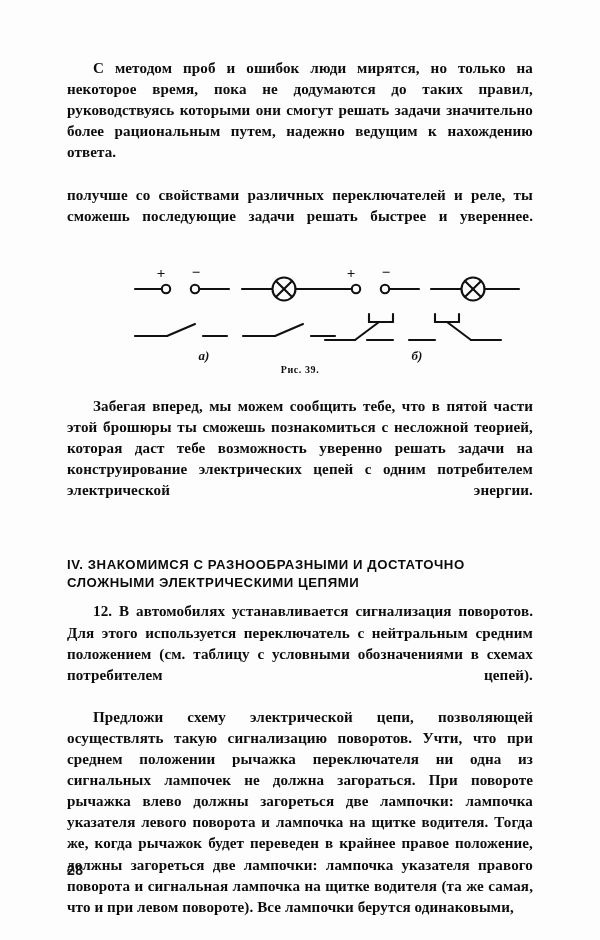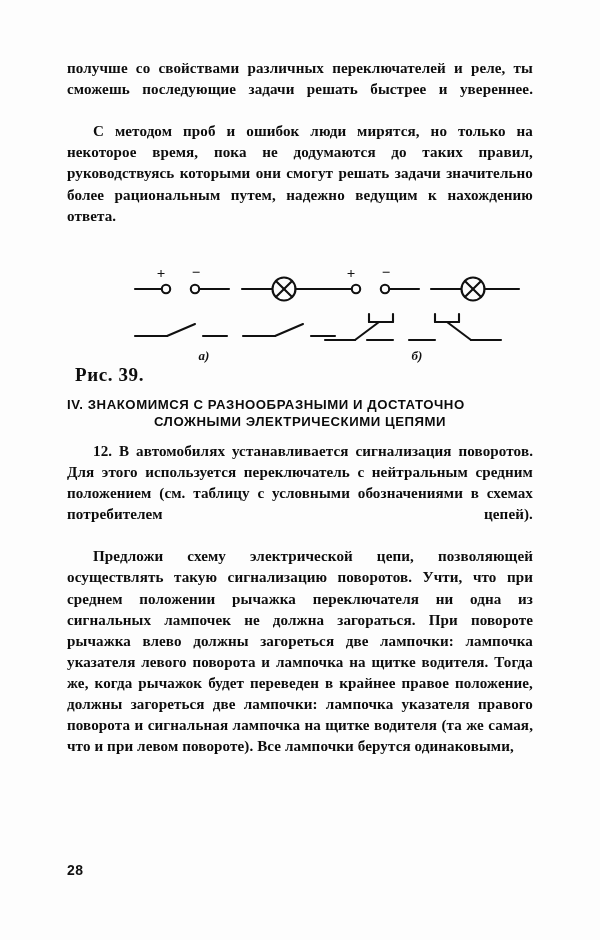--- a/index.html
+++ b/index.html
@@ -53,40 +53,41 @@
   
   .figure {
     position: relative;
     width: 466px;
     height: 122px;
     margin-top: 16px;
   }
   .fig-caption {
     position: absolute;
     top: 100px;
-    left: 8px;
+    left: 0;
     width: 466px;
-    text-align: left;
-    font-size: 19px;
+    text-align: center;
+    font-size: 10px;
     font-weight: 700;
     letter-spacing: 0.6px;
   }
   .fig-svg { position: absolute; left: 0; top: 0; }
 
   
   .section-heading {
+    margin-top: 34px;
     font-family: "Liberation Sans", "DejaVu Sans", sans-serif;
     font-size: 13.2px;
     font-weight: 700;
     line-height: 17.5px;
     letter-spacing: 0.55px;
     text-transform: none;
     color: #0b0b0b;
   }
-  .section-heading .l2 { display: block; text-align: center; }
+  .section-heading .l2 { display: block; }
 
   .gap-after-fig { height: 10px; }
   .gap-before-15 { height: 10px; }
 
   .page-number {
     position: absolute;
     left: 67px;
     top: 862px;
     font-family: "Liberation Sans", "DejaVu Sans", sans-serif;
     font-size: 14px;
@@ -97,23 +98,23 @@
 
   .blk { display: block; }
 </style>
 </head>
 <body>
 
 <div class="page">
 
   <div class="content">
 
+    <p class="body-par indent">С методом проб и ошибок люди мирятся, но только на некоторое время, пока не додумаются до таких правил, руководствуясь которыми они смогут решать задачи значительно более рациональным путем, надежно ведущим к нахождению ответа.</p>
+
     <p class="body-par">получше со свойствами различных переключателей и реле, ты сможешь последующие задачи решать быстрее и увереннее.</p>
-
-    <p class="body-par indent">С методом проб и ошибок люди мирятся, но только на некоторое время, пока не додумаются до таких правил, руководствуясь которыми они смогут решать задачи значительно более рациональным путем, надежно ведущим к нахождению ответа.</p>
 
     <div class="figure">
 
       <svg class="fig-svg" width="466" height="100" viewBox="0 0 466 100">
         <g stroke="#111" stroke-width="2.1" fill="none" stroke-linecap="round">
 
           <line x1="68" y1="25" x2="94" y2="25"></line>
           <circle cx="99" cy="25" r="4.2" fill="#fdfdfd"></circle>
           <circle cx="128" cy="25" r="4.2" fill="#fdfdfd"></circle>
           <line x1="133" y1="25" x2="162" y2="25"></line>
@@ -167,20 +168,21 @@
           <text x="137" y="96" text-anchor="middle">а)</text>
           <text x="350" y="96" text-anchor="middle">б)</text>
         </g>
       </svg>
 
       <div class="fig-caption">Рис. 39.</div>
     </div>
 
     <div class="gap-after-fig"></div>
 
+    <p class="body-par indent">Забегая вперед, мы можем сообщить тебе, что в пятой части этой брошюры ты сможешь познакомиться с несложной теорией, которая даст тебе возможность уверенно решать задачи на конструирование электрических цепей с одним потребителем электрической энергии.</p>
 
     <div class="section-heading">
       <span class="blk">IV. ЗНАКОМИМСЯ С РАЗНООБРАЗНЫМИ И ДОСТАТОЧНО</span>
       <span class="blk l2">СЛОЖНЫМИ ЭЛЕКТРИЧЕСКИМИ ЦЕПЯМИ</span>
     </div>
 
     <div class="gap-before-15"></div>
 
     <p class="body-par indent"><span class="num-lead">12.</span> <span>В автомобилях устанавливается сигнализация поворотов. Для этого используется переключатель с нейтральным средним положением (см. таблицу с условными обозначениями в схемах потребителем цепей).</span></p>
 

